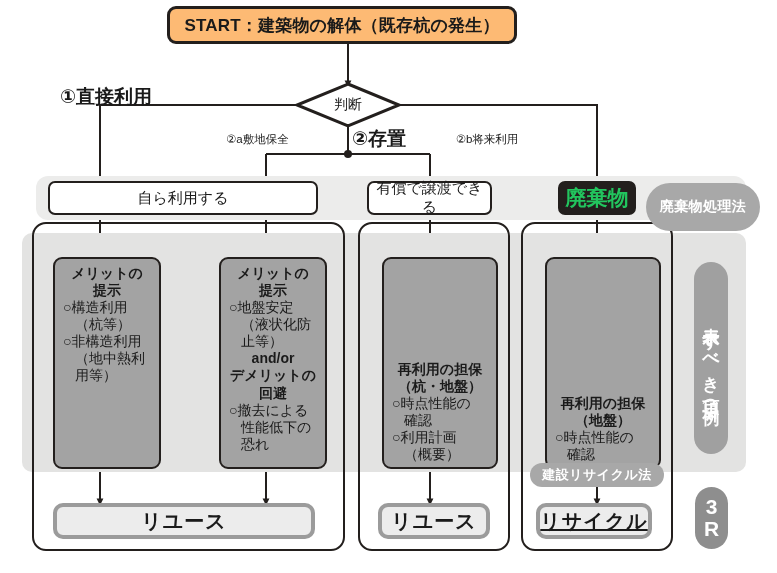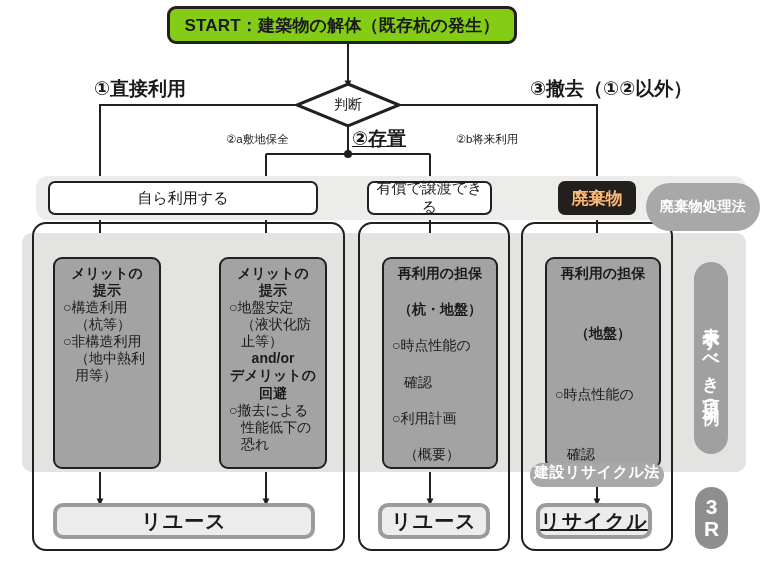--- a/index.html
+++ b/index.html
@@ -28,21 +28,21 @@
     display: flex;
     align-items: center;
     justify-content: center;
     text-align: center;
   }
 
   
   .start-box {
     border: 3px solid #231f1d;
     border-radius: 9px;
-    background: #84cc16;
+    background: #fdba74;
     font-weight: bold;
     font-size: 17px;
     letter-spacing: 0.2px;
     z-index: 6;
   }
 
   
   .diamond-label {
     z-index: 6;
     font-size: 14px;
@@ -82,23 +82,23 @@
     border: 2.5px solid #231f1d;
     border-radius: 7px;
     background: #fff;
     font-size: 15px;
     z-index: 5;
   }
   .row2-dark {
     border: 2.5px solid #231f1d;
     border-radius: 7px;
     background: #231f1d;
-    color: #fdba74;
-    font-weight: bold;
-    font-size: 17px;
+    color: #22c55e;
+    font-weight: bold;
+    font-size: 21px;
     z-index: 5;
   }
   .law-pill {
     border-radius: 999px;
     background: #a8a8a8;
     color: #ffffff;
     font-weight: bold;
     font-size: 14px;
     z-index: 5;
     letter-spacing: 0.4px;
@@ -144,21 +144,21 @@
   .card .ln.ind {
     padding-left: 16px;
   }
   .card .ctr {
     text-align: center;
     font-weight: bold;
   }
   .card.vcenter {
     display: flex;
     flex-direction: column;
-    justify-content: space-between;
+    justify-content: flex-end;
   }
 
   
   .result-box {
     border: 4px solid #9b9b9b;
     border-radius: 10px;
     background: #ececec;
     font-size: 20px;
     font-weight: bold;
     z-index: 4;
@@ -194,24 +194,24 @@
     align-items: center;
     justify-content: center;
     line-height: 1.05;
   }
   .recycle-pill {
     position: absolute;
     background: #a8a8a8;
     color: #fff;
     border-radius: 999px;
     font-weight: bold;
-    font-size: 15px;
+    font-size: 13px;
     z-index: 5;
     display: flex;
-    align-items: flex-start;
+    align-items: center;
     justify-content: center;
     letter-spacing: 0.5px;
   }
 </style>
 </head>
 <body>
 
 <div id="stage">
 
   <div class="band" style="left:36px; top:176px; width:710px; height:44px;"></div>
@@ -261,27 +261,24 @@
   </svg>
 
   <div class="node start-box" style="left:167px; top:6px; width:350px; height:38px;">
     <span>START：建築物の解体（既存杭の発生）</span>
   </div>
 
   <div class="node diamond-label" style="left:318px; top:94px; width:60px; height:22px;">
     <span>判断</span>
   </div>
 
-  <div class="node branch-label" style="left:60px; top:76px; width:160px; height:26px; justify-content:center;">
+  <div class="node branch-label" style="left:60px; top:84px; width:160px; height:26px; justify-content:flex-start;">
     <span>①直接利用</span>
   </div>
-  <div class="node branch-label" style="left:530px; top:76px; width:220px; height:26px; justify-content:flex-start;">
-    <span>③撤去（①②以外）</span>
-  </div>
-  <div class="node branch-mid" style="left:352px; top:126px; width:100px; height:26px; justify-content:flex-start;text-decoration:underline;">
+  <div class="node branch-mid" style="left:352px; top:126px; width:100px; height:26px; justify-content:flex-start;">
     <span>②存置</span>
   </div>
   <div class="node branch-sub" style="left:226px; top:130px; width:110px; height:18px; justify-content:flex-start;">
     <span>②a敷地保全</span>
   </div>
   <div class="node branch-sub" style="left:432px; top:130px; width:110px; height:18px; justify-content:center;">
     <span>②b将来利用</span>
   </div>
 
   <div class="node row2-box" style="left:367px; top:181px; width:125px; height:34px;">

